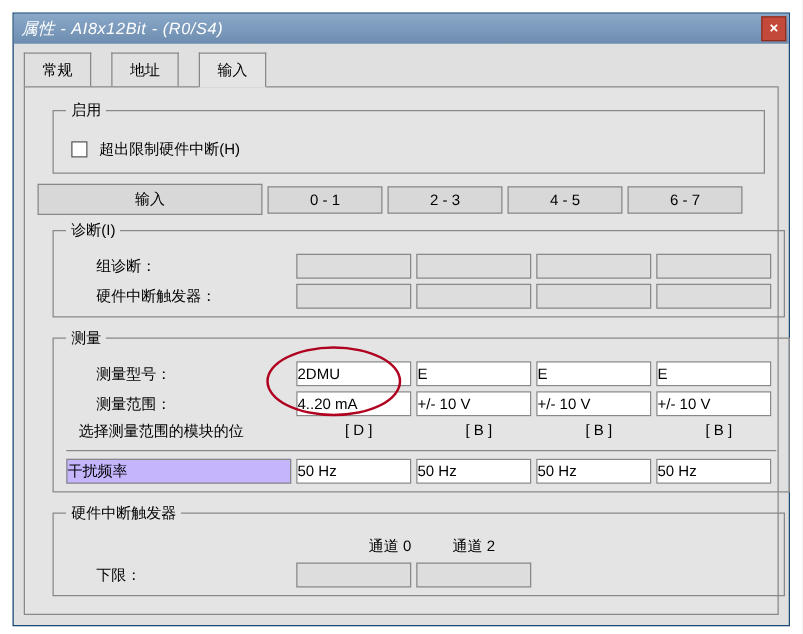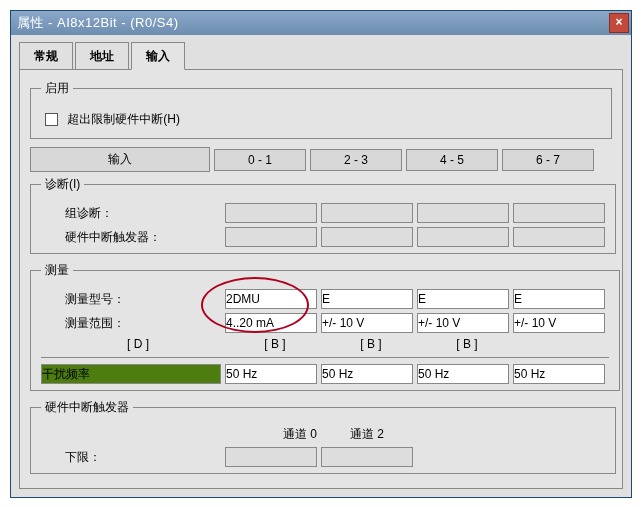--- a/index.html
+++ b/index.html
@@ -18,36 +18,36 @@
   }
   .titlebar {
     height: 24px;
     line-height: 24px;
     background: linear-gradient(#8aa8c8, #6d8db0);
     color: #fff;
     display: flex;
     justify-content: space-between;
     padding: 0 2px 0 6px;
     font-family: "SimSun", sans-serif;
+    font-style: italic;
   }
   .titlebar-title { font-size: 13px; letter-spacing: .5px; }
   .close-btn {
     width: 20px; height: 20px; margin-top:2px;
     background: #c34a3a;
     color: #fff;
     border: 1px solid #8b2e22;
     text-align: center; line-height: 17px;
     font-weight: bold; font-family: Arial;
     cursor: pointer;
   }
   .tabs {
     display: flex;
     padding: 6px 8px 0 8px;
-    gap: 2px;
-    font-weight: bold;
+    gap: 16px;
   }
   .tab {
     padding: 5px 14px 4px;
     background: #e0e0e0;
     border: 1px solid #888;
     border-bottom: none;
     cursor: pointer;
     position: relative;
     top: 1px;
     font-size:12px;
@@ -59,21 +59,21 @@
   }
   .tab-panel {
     margin: 0 8px 8px 8px;
     border: 1px solid #888;
     padding: 10px 10px 6px 10px;
     background: #e4e4e4;
     position: relative;
   }
   fieldset {
     border: 1px solid #888;
-    margin: 0 0 8px 0;
+    margin: 0 0 8px 12px;
     padding: 10px 10px 6px 10px;
     font-size:12px;
   }
   legend { padding: 0 4px; }
   .checkbox-row { display: flex; gap: 48px; margin: 4px 0 4px 4px; }
   .checkbox {
     width: 13px; height: 13px;
     border: 1px solid #555;
     background: #fff;
     display: inline-block;
@@ -183,28 +183,29 @@
         <div class="cell">E</div>
       </div>
       <div class="grid-row" style="margin-top:4px">
         <div class="row-label indent">测量范围：</div>
         <div class="cell">4..20 mA</div>
         <div class="cell">+/- 10 V</div>
         <div class="cell">+/- 10 V</div>
         <div class="cell">+/- 10 V</div>
       </div>
       <div class="static-row">
+        <div>选择测量范围的模块的位</div>
         <div class="slot">[ D ]</div>
         <div class="slot">[ B ]</div>
         <div class="slot">[ B ]</div>
         <div class="slot">[ B ]</div>
       </div>
       <div class="sep-line"></div>
       <div class="grid-row">
-        <div class="cell" style="border:1px solid #888; background:#4d7c0f;">干扰频率</div>
+        <div class="cell" style="border:1px solid #888; background:#c4b5fd;">干扰频率</div>
         <div class="cell">50 Hz</div>
         <div class="cell">50 Hz</div>
         <div class="cell">50 Hz</div>
         <div class="cell">50 Hz</div>
       </div>
       <span class="redcircle" style="left:170px; top:-2px; width:108px; height:56px;"></span>
     </fieldset>
 
     <fieldset class="grid-rows">
       <legend>硬件中断触发器</legend>

